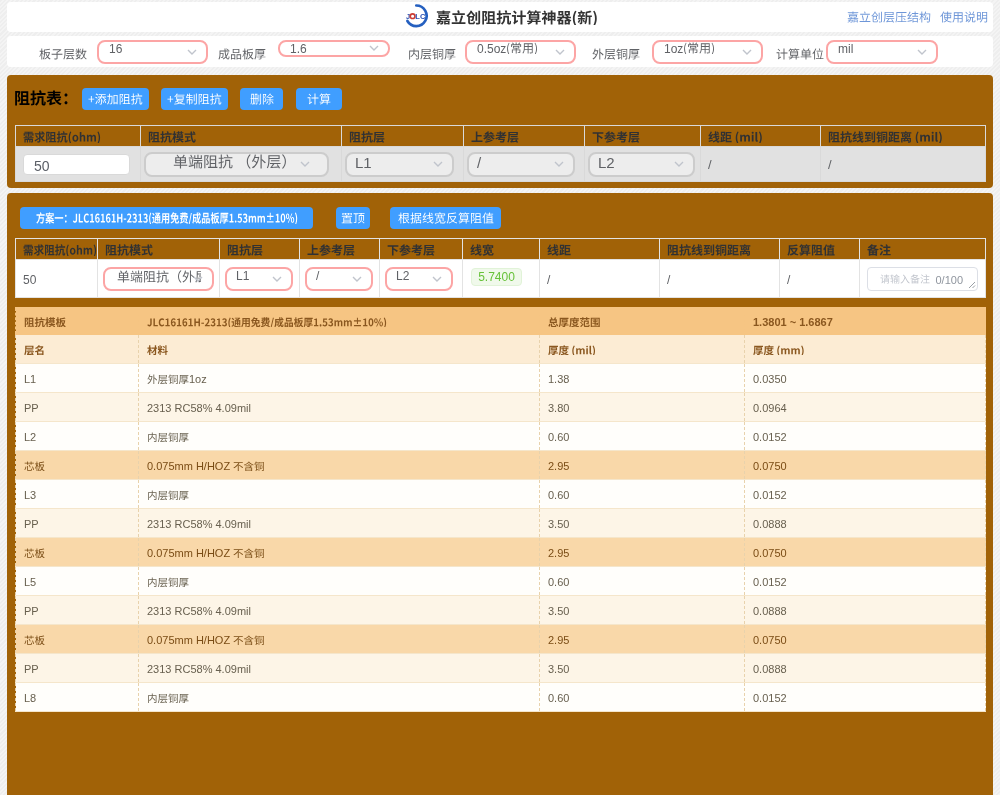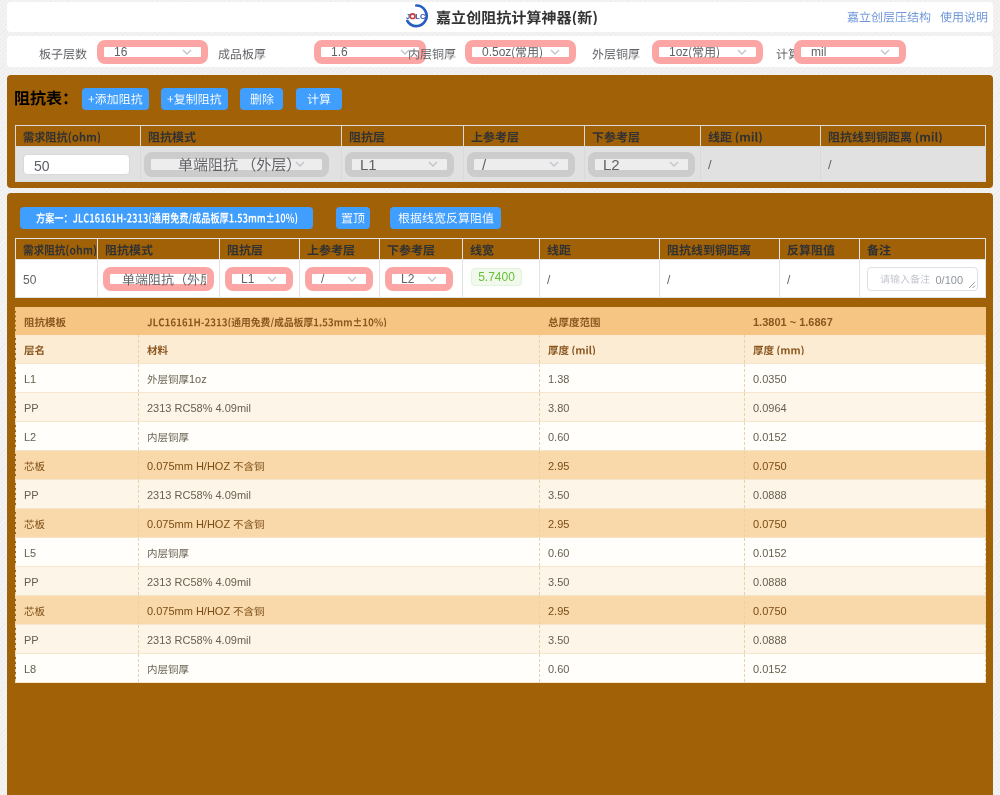--- a/index.html
+++ b/index.html
@@ -6,21 +6,21 @@
 background:repeating-linear-gradient(135deg,#eeeeee 0 1.5px,#f4f4f4 1.5px 3px);}
 svg.zh{display:inline-block;fill:currentColor;flex:none}
 .wrap{padding:0 7px}
 .abs{position:absolute}
 .panel{background:#a16207;border-radius:4px}
 .topbar{margin-top:2px;height:30px;background:#fff;border-radius:4px;position:relative}
 .titlewrap{position:absolute;left:0;right:0;top:0;height:30px;display:flex;align-items:center;justify-content:center;color:#333}
 .gap9{width:6px}.gap8{width:9px}
 .toplinks{position:absolute;right:5px;top:0;height:30px;display:flex;align-items:center;color:#6e96d8}
 .settings{margin-top:4px;height:31px;background:#fff;border-radius:4px;position:relative;color:#606266}
-.sel{border:7px solid #fca5a5;border-radius:8px;background:#fff;position:relative;display:flex;align-items:center;color:#606266}
+.sel{border:2px solid #fca5a5;border-radius:8px;background:#fff;position:relative;display:flex;align-items:flex-start;color:#606266}
 .selg{background:#ededed;border-color:#cccccc}
 .bigsel .chev{right:17px}
 .chev{position:absolute;right:9px;top:50%;margin-top:-3px}
 .st12{font-size:12px;margin-left:10px}
 .st14{font-size:15px;color:#606266}
 .settings .st12{margin-left:10px}
 .btnrow{display:flex;align-items:center}
 .btnrow i{display:block;height:1px}
 .g12{width:12px}.g13{width:13px}
 .btn{height:22px;background:#409eff;border-radius:4px;color:#fff;display:flex;align-items:center;justify-content:center}
@@ -121,21 +121,21 @@
       </div>
       <div class="abs" style="left:211px;top:9.5px"><svg class="zh" width="48.0" height="12">
           <g transform="translate(0,10.56) scale(0.01200,-0.01200)">
             <use href="#r6210" x="0"></use>
             <use href="#r54c1" x="1000"></use>
             <use href="#r677f" x="2000"></use>
             <use href="#r539a" x="3000"></use>
           </g>
         </svg></div>
       <div class="abs" style="left:271px;top:3.5px">
-        <div class="sel" style="width:112px;height:24px;margin-left:36px;">
+        <div class="sel" style="width:112px;height:17px;">
           <span class="st12">1.6</span>
           <svg class="chev" width="10" height="6" viewBox="0 0 10 6">
             <path d="M1 1 L5 5 L9 1" fill="none" stroke="#c0c4cc" stroke-width="1.4"></path>
           </svg>
         </div>
       </div>
       <div class="abs" style="left:401px;top:9.5px"><svg class="zh" width="48.0" height="12">
           <g transform="translate(0,10.56) scale(0.01200,-0.01200)">
             <use href="#r5185" x="0"></use>
             <use href="#r5c42" x="1000"></use>
@@ -184,21 +184,21 @@
         </div>
       </div>
       <div class="abs" style="left:769px;top:9.5px"><svg class="zh" width="48.0" height="12">
           <g transform="translate(0,10.56) scale(0.01200,-0.01200)">
             <use href="#r8ba1" x="0"></use>
             <use href="#r7b97" x="1000"></use>
             <use href="#r5355" x="2000"></use>
             <use href="#r4f4d" x="3000"></use>
           </g>
         </svg></div>
-      <div class="abs" style="left:787px;top:3.5px">
+      <div class="abs" style="left:819px;top:3.5px">
         <div class="sel" style="width:112px;height:24px;">
           <span class="st12">mil</span>
           <svg class="chev" width="10" height="6" viewBox="0 0 10 6">
             <path d="M1 1 L5 5 L9 1" fill="none" stroke="#c0c4cc" stroke-width="1.4"></path>
           </svg>
         </div>
       </div>
     </div>
 <div class="panel" style="margin-top:8px;height:113px;position:relative">
 <div class="abs" style="left:7px;top:15px"><svg class="zh" width="64.0" height="16">
@@ -746,20 +746,33 @@
               </svg></td>
             <td style="width:401px"><span class="otx">0.075mm H/HOZ </span><svg class="zh" width="31.5" height="10.5">
                 <g transform="translate(0,9.24) scale(0.01050,-0.01050)">
                   <use href="#r4e0d" x="0"></use>
                   <use href="#r542b" x="1000"></use>
                   <use href="#r94dc" x="2000"></use>
                 </g>
               </svg></td>
             <td style="width:205px"><span class="otx">2.95</span></td>
             <td style="width:241px"><span class="otx">0.0750</span></td>
+          </tr>
+          <tr class="orow">
+            <td style="width:123px"><span class="otx">L3</span></td>
+            <td style="width:401px"><svg class="zh" width="42.0" height="10.5">
+                <g transform="translate(0,9.24) scale(0.01050,-0.01050)">
+                  <use href="#r5185" x="0"></use>
+                  <use href="#r5c42" x="1000"></use>
+                  <use href="#r94dc" x="2000"></use>
+                  <use href="#r539a" x="3000"></use>
+                </g>
+              </svg></td>
+            <td style="width:205px"><span class="otx">0.60</span></td>
+            <td style="width:241px"><span class="otx">0.0152</span></td>
           </tr>
           <tr class="orow ocream">
             <td style="width:123px"><span class="otx">PP</span></td>
             <td style="width:401px"><span class="otx">2313 RC58% 4.09mil</span></td>
             <td style="width:205px"><span class="otx">3.50</span></td>
             <td style="width:241px"><span class="otx">0.0888</span></td>
           </tr>
           <tr class="orow oxin">
             <td style="width:123px"><svg class="zh" width="21.0" height="10.5">
                 <g transform="translate(0,9.24) scale(0.01050,-0.01050)">

